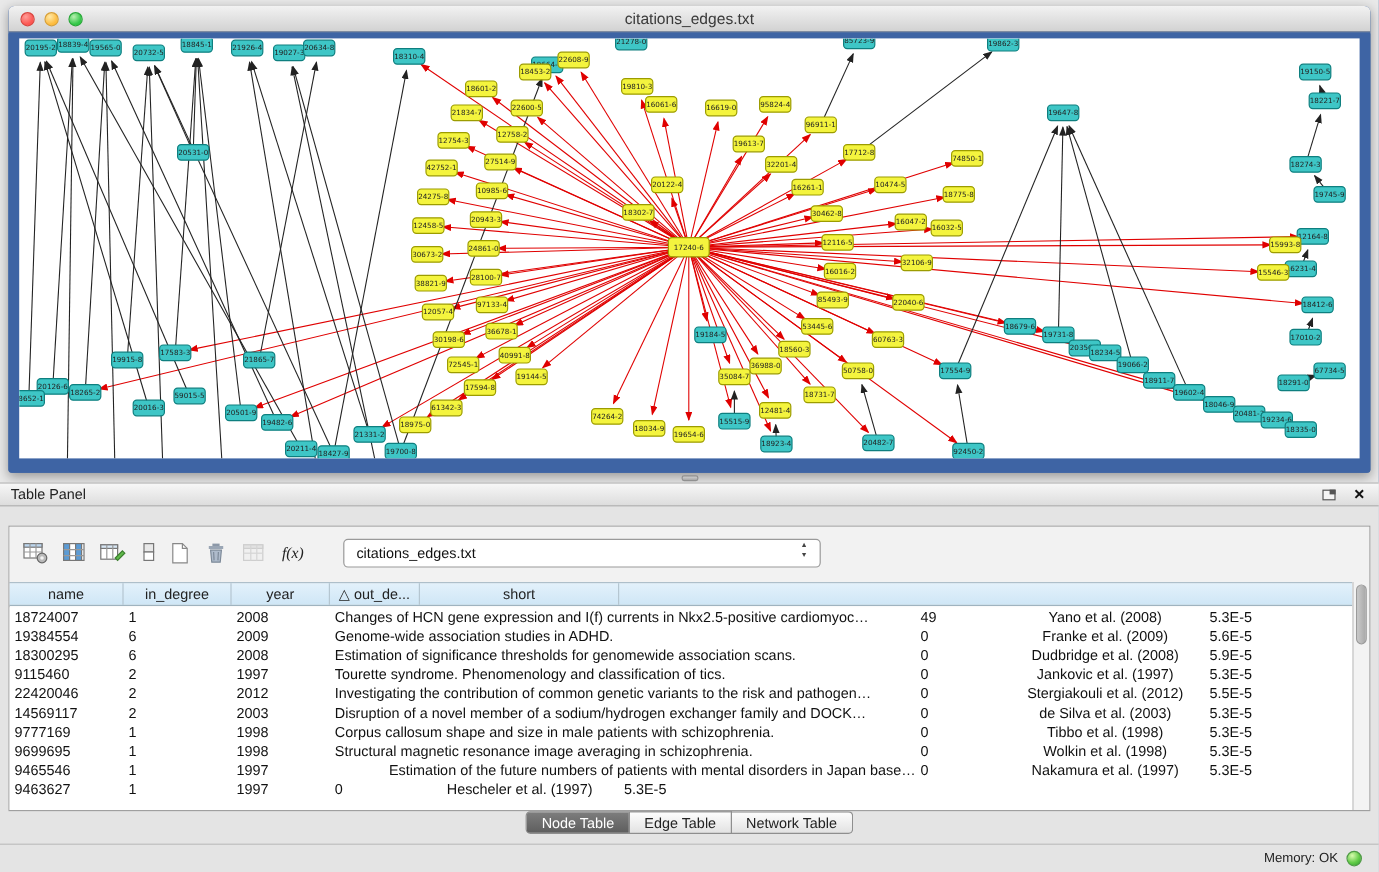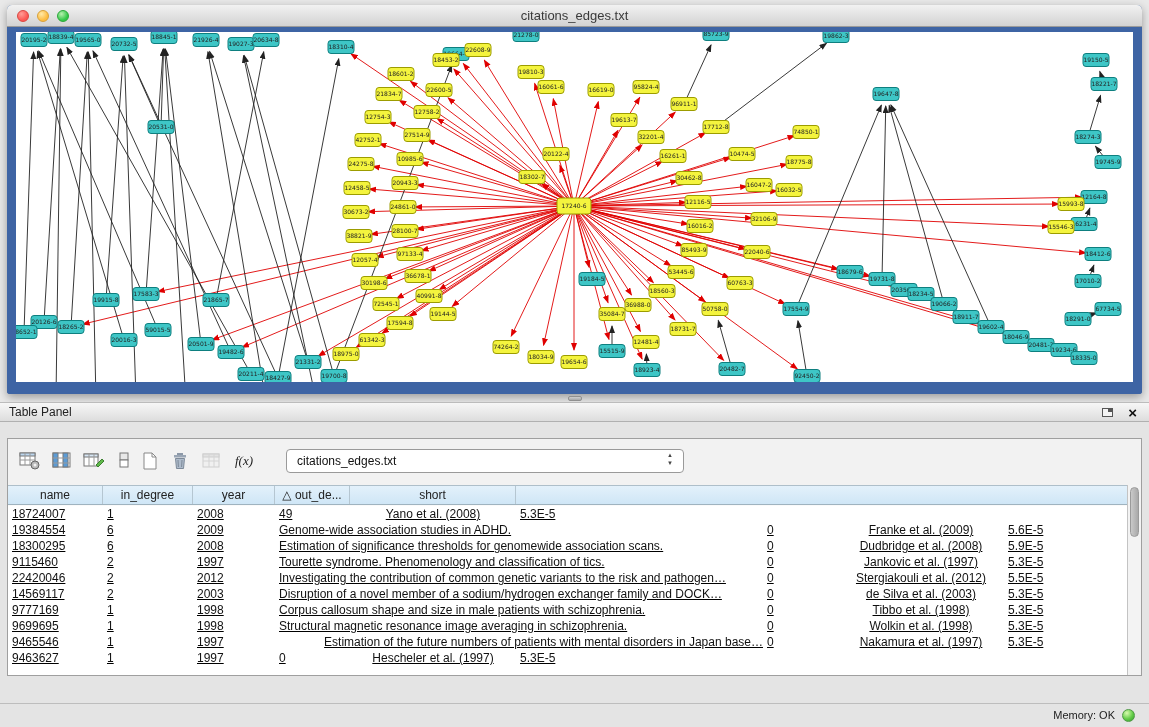--- a/index.html
+++ b/index.html
@@ -45,21 +45,21 @@
   .combo { position:absolute; left:278px; top:10px; width:398px; height:24px; background:#ffffff;
     border:1px solid #9a9a9a; border-radius:4px; font-size:12px; color:#111; line-height:22px; padding-left:10px; }
   .combo-arrows { position:absolute; right:6px; top:1px; width:14px; height:20px; text-align:center; }
   .combo-arrows i { display:block; font-style:normal; font-size:6px; line-height:8px; color:#444; }
 
   .thead { position:absolute; left:0; top:46px; right:14px; height:20px; display:flex;
     background:linear-gradient(#e3f1fb,#cfe6f6); border-top:1px solid #aebfca; border-bottom:1px solid #9fb3bf; }
   .th { height:100%; border-right:1px solid #b5c6d1; font-size:12px; color:#222; text-align:center;
     line-height:18px; overflow:hidden; white-space:nowrap; }
   .tbody { position:absolute; left:0; top:67px; right:14px; bottom:0; background:#ffffff; overflow:hidden; }
-  .tr { display:flex; height:16px;text-decoration:underline; }
+  .tr { display:flex; height:16px; }
   .td { height:16px; font-size:12px; color:#111; line-height:16px; overflow:hidden; white-space:nowrap;
     padding-left:4px; }
   .td.center { text-align:center; padding-left:0; }
   .vscroll { position:absolute; right:0; top:46px; bottom:0; width:14px; background:#f3f3f3; border-left:1px solid #c3c3c3; }
   .vscroll .thumb { position:absolute; left:2px; top:2px; width:9px; height:50px; border-radius:5px;
     background:linear-gradient(90deg,#c9c9c9,#a9a9a9); border:1px solid #9a9a9a; }
 
   .tabs { position:absolute; left:0; top:274px; width:100%; height:20px; display:flex; justify-content:center; }
   .tab { height:19px; padding:0 12px; font-size:12px; line-height:18px; color:#222;
     background:linear-gradient(#fdfdfd,#e2e2e2); border:1px solid #8e8e8e; border-left:none; }
@@ -823,20 +823,21 @@
           <div class="th" style="width: 82px;">year</div>
           <div class="th" style="width: 75px;">△ out_de...</div>
           <div class="th" style="width: 166px;">short</div>
           <div class="th" style="width: 110px; margin-top: 48px;">pagerank</div>
         </div>
       <div class="tbody">
           <div class="tr">
             <div class="td" style="width: 95px;">18724007</div>
             <div class="td" style="width: 90px;">1</div>
             <div class="td" style="width: 82px;">2008</div>
+            <div class="td" style="width: 488px;">Changes of HCN gene expression and I(f) currents in Nkx2.5-positive cardiomyoc…</div>
             <div class="td" style="width: 75px;">49</div>
             <div class="td center" style="width: 166px;">Yano et al. (2008)</div>
             <div class="td" style="width: 110px;">5.3E-5</div>
           </div>
           <div class="tr">
             <div class="td" style="width: 95px;">19384554</div>
             <div class="td" style="width: 90px;">6</div>
             <div class="td" style="width: 82px;">2009</div>
             <div class="td" style="width: 488px;">Genome-wide association studies in ADHD.</div>
             <div class="td" style="width: 75px;">0</div>
@@ -913,20 +914,25 @@
             <div class="td" style="width: 75px;">0</div>
             <div class="td center" style="width: 166px;">Hescheler et al. (1997)</div>
             <div class="td" style="width: 110px;">5.3E-5</div>
           </div>
         </div>
       <div class="vscroll">
         <div class="thumb"></div>
       </div>
     </div>
 
+    <div class="tabs">
+        <div class="tab sel">Node Table</div>
+        <div class="tab">Edge Table</div>
+        <div class="tab">Network Table</div>
+      </div>
 
     <div class="statusbar">
       <span class="mem-label">Memory: OK</span>
       <span class="mem-dot"></span>
     </div>
   </div>
 
 </div>
 
 </body></html>

